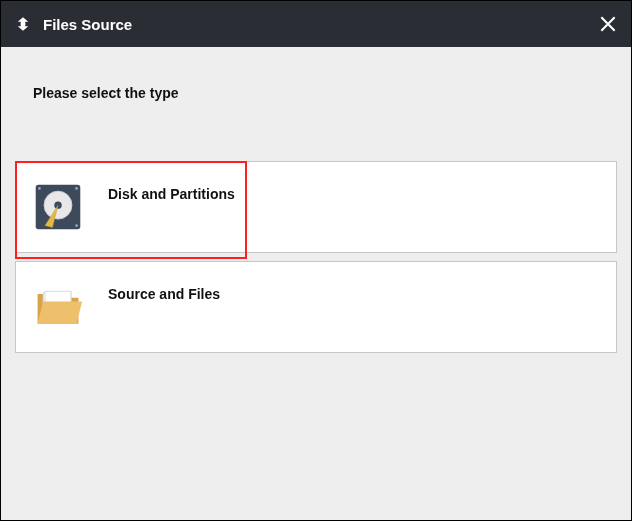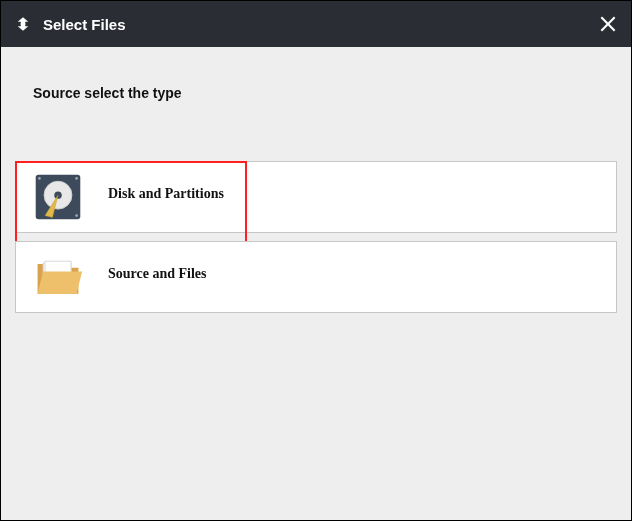--- a/index.html
+++ b/index.html
@@ -13,51 +13,51 @@
     display: flex; align-items: center; padding: 0 12px;
     position: relative;
   }
   .titlebar .app-icon { width: 20px; height: 20px; display: flex; align-items: center; justify-content: center; margin-right: 10px; }
   .titlebar .title { font-size: 15px; font-weight: bold; }
   .titlebar .close { position: absolute; right: 12px; top: 50%; transform: translateY(-50%); width: 22px; height: 22px; display:flex;align-items:center;justify-content:center;cursor:pointer;}
   .content { flex: 1; padding: 0 14px; }
   .prompt { font-size: 14px; font-weight: bold; color: #111; margin: 38px 0 0 18px; }
   .options { margin-top: 60px; }
   .option {
-    background: #fff; border: 1px solid #c7c7c7; height: 72px;
+    background: #fff; border: 1px solid #c7c7c7; height: 92px;
     display: flex; align-items: center; padding-left: 14px;
-    cursor: pointer; position: relative; font-family: Liberation Serif, serif;
+    cursor: pointer; position: relative;
   }
   .option + .option { margin-top: 8px; }
   .option .icon-wrap { width: 56px; height: 56px; display: flex; align-items: center; justify-content: center; margin-right: 22px; }
   .option .label { font-size: 14px; font-weight: bold; color: #111; align-self: flex-start; margin-top: 24px; }
   .highlight { position: absolute; left: -1px; top: -1px; width: 232px; height: 98px; border: 2px solid #ff1f1f; pointer-events: none; }
 </style>
 </head>
 <body>
 
 <div class="window">
   <div class="titlebar">
     <span class="app-icon">
       <svg viewBox="0 0 24 24" width="18" height="18">
         <path d="M12 3 L5 9 H9 V13 H15 V9 H19 Z" fill="#fff"></path>
         <path d="M12 21 L19 15 H15 V11 H9 V15 H5 Z" fill="#fff"></path>
       </svg>
     </span>
-    <span class="title">Select Files</span>
+    <span class="title">Files Source</span>
     <span class="close">
       <svg viewBox="0 0 24 24" width="20" height="20">
         <line x1="4" y1="4" x2="20" y2="20" stroke="#fff" stroke-width="2.5"></line>
         <line x1="20" y1="4" x2="4" y2="20" stroke="#fff" stroke-width="2.5"></line>
       </svg>
     </span>
   </div>
 
   <div class="content">
-    <div class="prompt">Source select the type</div>
+    <div class="prompt">Please select the type</div>
 
     <div class="options">
 
       <div class="option">
         <div class="highlight"></div>
         <span class="icon-wrap">
           <svg viewBox="0 0 56 56" width="52" height="52">
             <rect x="4" y="4" width="48" height="48" rx="3" fill="#3d4a5c"></rect>
             <circle cx="28" cy="26" r="15" fill="#e8e8e8" stroke="#cfcfcf" stroke-width="1"></circle>
             <circle cx="28" cy="26" r="4" fill="#3d4a5c"></circle>

